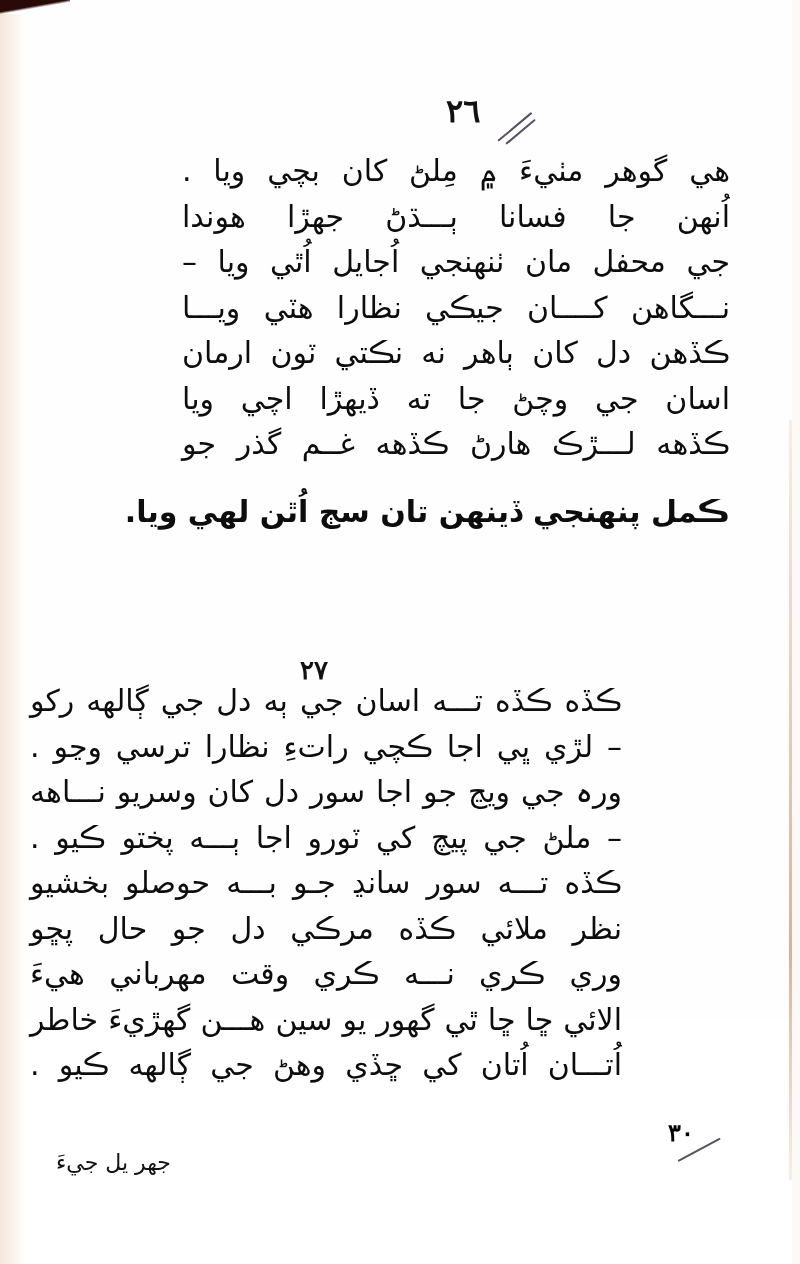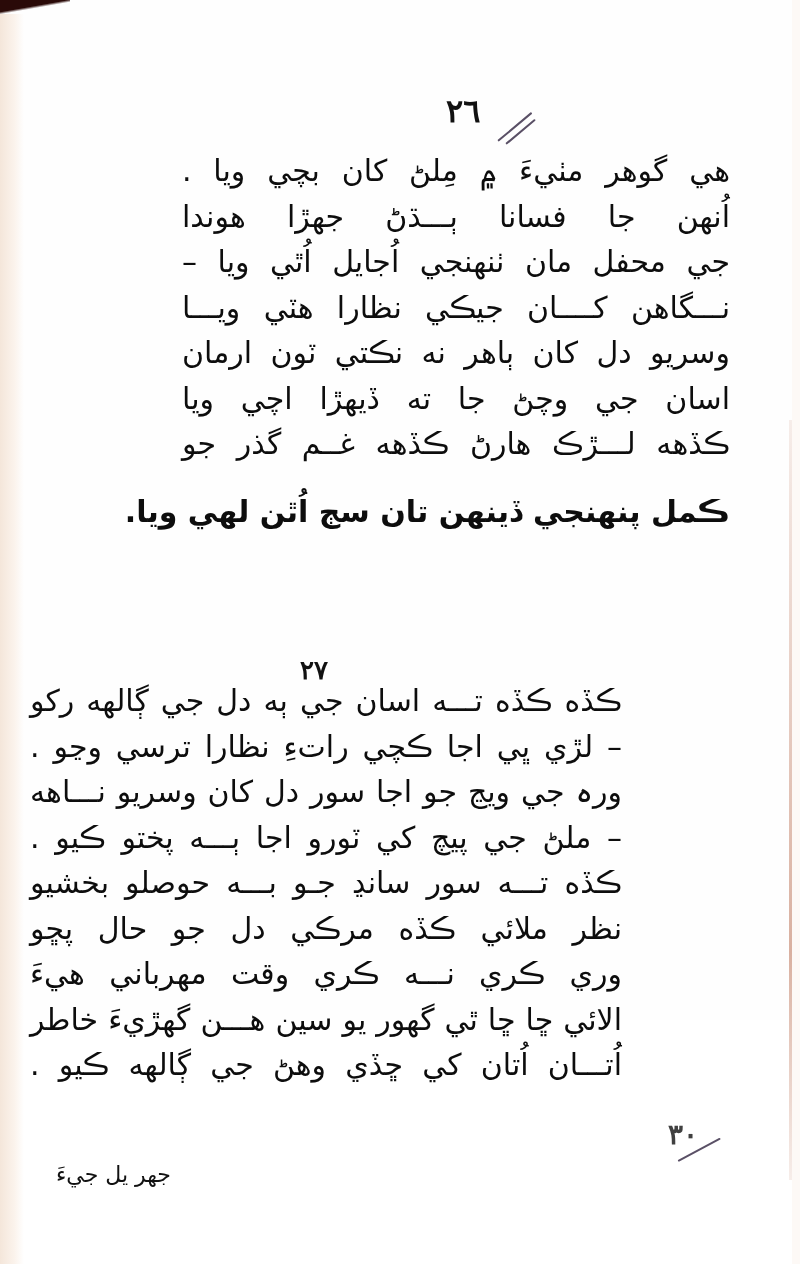--- a/index.html
+++ b/index.html
@@ -77,22 +77,22 @@
       position: absolute;
       direction: rtl;
       font-family: "DejaVu Sans", sans-serif;
       font-size: 22px;
       color: #111;
     }
     .page-number {
       position: absolute;
       font-family: "DejaVu Serif", serif;
       font-weight: bold;
-      font-size: 28px;
-      color: #404040;
+      font-size: 24px;
+      color: #000000;
       direction: rtl;
     }
   </style>
 </head>
 <body>
 
 <div class="page">
   <div class="corner-shadow"></div>
   <div class="left-edge"></div>
   <div class="right-margin"></div>
@@ -100,37 +100,37 @@
 
   <div class="poem-number" style="left:446px; top:92px; font-size:32px;">۲٦</div>
   <div class="pen-mark" style="left:498px; top:140px; width:44px; transform:rotate(-40deg);"></div>
   <div class="pen-mark" style="left:506px; top:143px; width:38px; transform:rotate(-40deg);"></div>
 
   <div class="stanza" style="left:182px; top:148px; width:548px;">
     <span class="line">هي گوهر مٺيءَ ۾ مِلڻ کان بچي ويا .</span>
     <span class="line">اُنهن جا فسانا ٻـــڌڻ جهڙا هوندا</span>
     <span class="line">جي محفل مان ٺنهنجي اُجايل اُٿي ويا –</span>
     <span class="line">نـــگاهن کــــان جيڪي نظارا هٽي ويـــا</span>
-    <span class="line">وسريو دل کان ٻاهر نه نڪتي ٽون ارمان</span>
+    <span class="line">ڪڏهن دل کان ٻاهر نه نڪتي ٽون ارمان</span>
     <span class="line">اسان جي وچڻ جا ته ڏيهڙا اچي ويا</span>
     <span class="line">ڪڏهه لـــڙڪ هارڻ ڪڏهه غــم گذر جو</span>
     <span class="line" style="font-weight:bold;margin-top:22px;">ڪمل پنهنجي ڏينهن تان سڄ اُٿن لهي ويا.</span>
   </div>
 
   <div class="poem-number" style="left:300px; top:655px; font-size:26px;">۲٧</div>
 
   <div class="stanza" style="left:30px; top:678px; width:592px;">
     <span class="line">ڪڏه ڪڏه تـــه اسان جي ٻه دل جي ڳالهه رکو</span>
     <span class="line">– لڙي ڀي اجا ڪچي راتءِ نظارا ترسي وڃو .</span>
     <span class="line">ورہ جي ويڃ جو اجا سور دل کان وسريو نـــاهه</span>
     <span class="line">– ملڻ جي پيچ کي ٽورو اجا ٻـــه پختو ڪيو .</span>
     <span class="line">ڪڏه تـــه سور سانڍ جـو بـــه حوصلو بخشيو</span>
     <span class="line">نظر ملائي ڪڏه مرڪي دل جو حال پڇو</span>
     <span class="line">وري ڪري نـــه ڪري وقت مهرباني هيءَ</span>
     <span class="line">الائي ڇا ڇا ٿي گهور يو سين هـــن گهڙيءَ خاطر</span>
     <span class="line">اُتـــان اُتان کي ڇڏي وهڻ جي ڳالهه ڪيو .</span>
   </div>
 
-  <div class="catchword" style="left:56px; top:1150px;margin-top:12px;">جهر يل جيءَ</div>
+  <div class="catchword" style="left:56px; top:1150px;">جهر يل جيءَ</div>
 
   <div class="page-number" style="left:668px; top:1118px;">۳۰</div>
   <div class="pen-mark" style="left:678px; top:1160px; width:48px; transform:rotate(-28deg);"></div>
 </div>
 
 </body></html>

